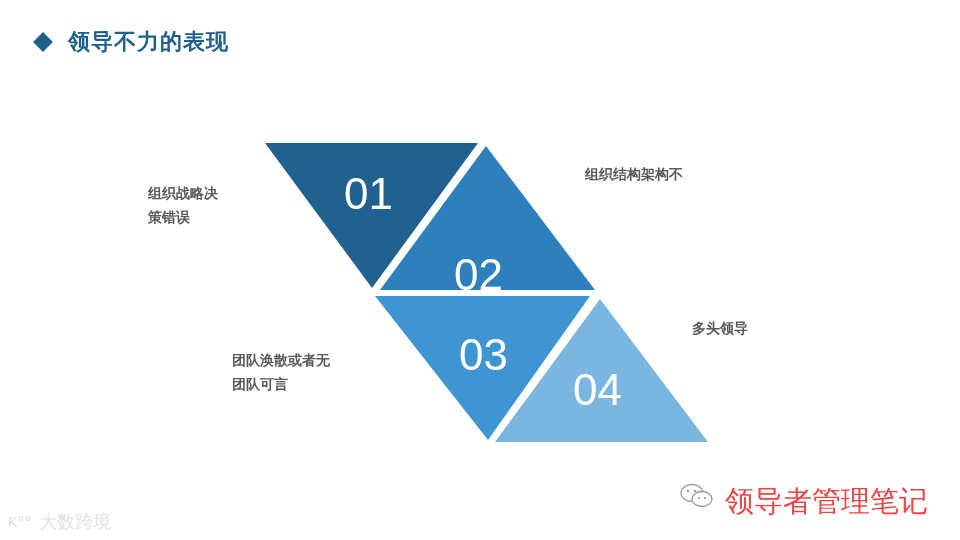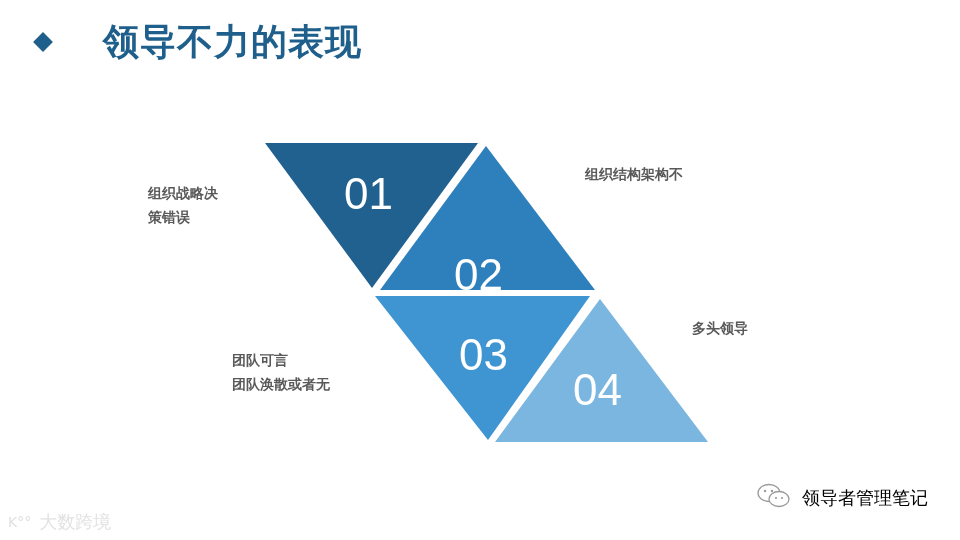--- a/index.html
+++ b/index.html
@@ -10,35 +10,35 @@
   }
   .title {
     position: absolute; left: 30px; top: 22px; height: 40px;
     display: flex; align-items: center;
   }
   .title .diamond {
     width: 14px; height: 14px; background: #1f5f8b;
     transform: rotate(45deg); margin-left: 6px; margin-right: 18px;
   }
   .title .text {
-    font-size: 36px; font-weight: bold; color: #1f5f8b; letter-spacing: 1px; margin-left: 35px;
+    font-size: 22px; font-weight: bold; color: #1f5f8b; letter-spacing: 1px;
   }
   svg.tri { position: absolute; left: 0; top: 0; }
   .num {
     position: absolute; color: #ffffff; font-size: 44px;
     font-family: "Liberation Sans", "DejaVu Sans", sans-serif;
     line-height: 1;
   }
   .label {
     position: absolute; color: #595959; font-size: 14px; font-weight: bold;
     line-height: 24px;
   }
   .footer-brand {
-    position: absolute; right: 32px; top: 482px; display: flex; align-items: flex-end;
-    color: #000000; font-size: 18px;
+    position: absolute; right: 32px; top: 482px; display: flex; align-items: flex-start;
+    color: #ef4444; font-size: 29px;
   }
   .footer-brand .wechat-icon { margin-right: 10px; }
   .watermark {
     position: absolute; left: 8px; top: 510px; display: flex; align-items: center;
     color: #e2e2e2; font-size: 18px;
   }
   .watermark .logo { font-size: 14px; margin-right: 8px; color: #e0e0e0; }
 </style>
 </head>
 <body>
@@ -61,22 +61,22 @@
 <div class="num" style="left:573px; top:368px;">04</div>
 
 <div class="label" style="left:148px; top:181px;">
   <div>组织战略决</div>
   <div>策错误</div>
 </div>
 <div class="label" style="left:585px; top:162px;">
   <div>组织结构架构不</div>
 </div>
 <div class="label" style="left:232px; top:348px;">
+  <div>团队涣散或者无</div>
   <div>团队可言</div>
-  <div>团队涣散或者无</div>
 </div>
 <div class="label" style="left:692px; top:316px;">
   <div>多头领导</div>
 </div>
 
 <div class="footer-brand">
   <svg class="wechat-icon" width="36" height="28" viewBox="0 0 36 28">
     <ellipse cx="13" cy="11" rx="11" ry="8.5" fill="none" stroke="#9a9a9a" stroke-width="1.3"></ellipse>
     <ellipse cx="23" cy="17" rx="10" ry="7.5" fill="#fff" stroke="#9a9a9a" stroke-width="1.3"></ellipse>
     <circle cx="9" cy="9" r="1.2" fill="#9a9a9a"></circle>

